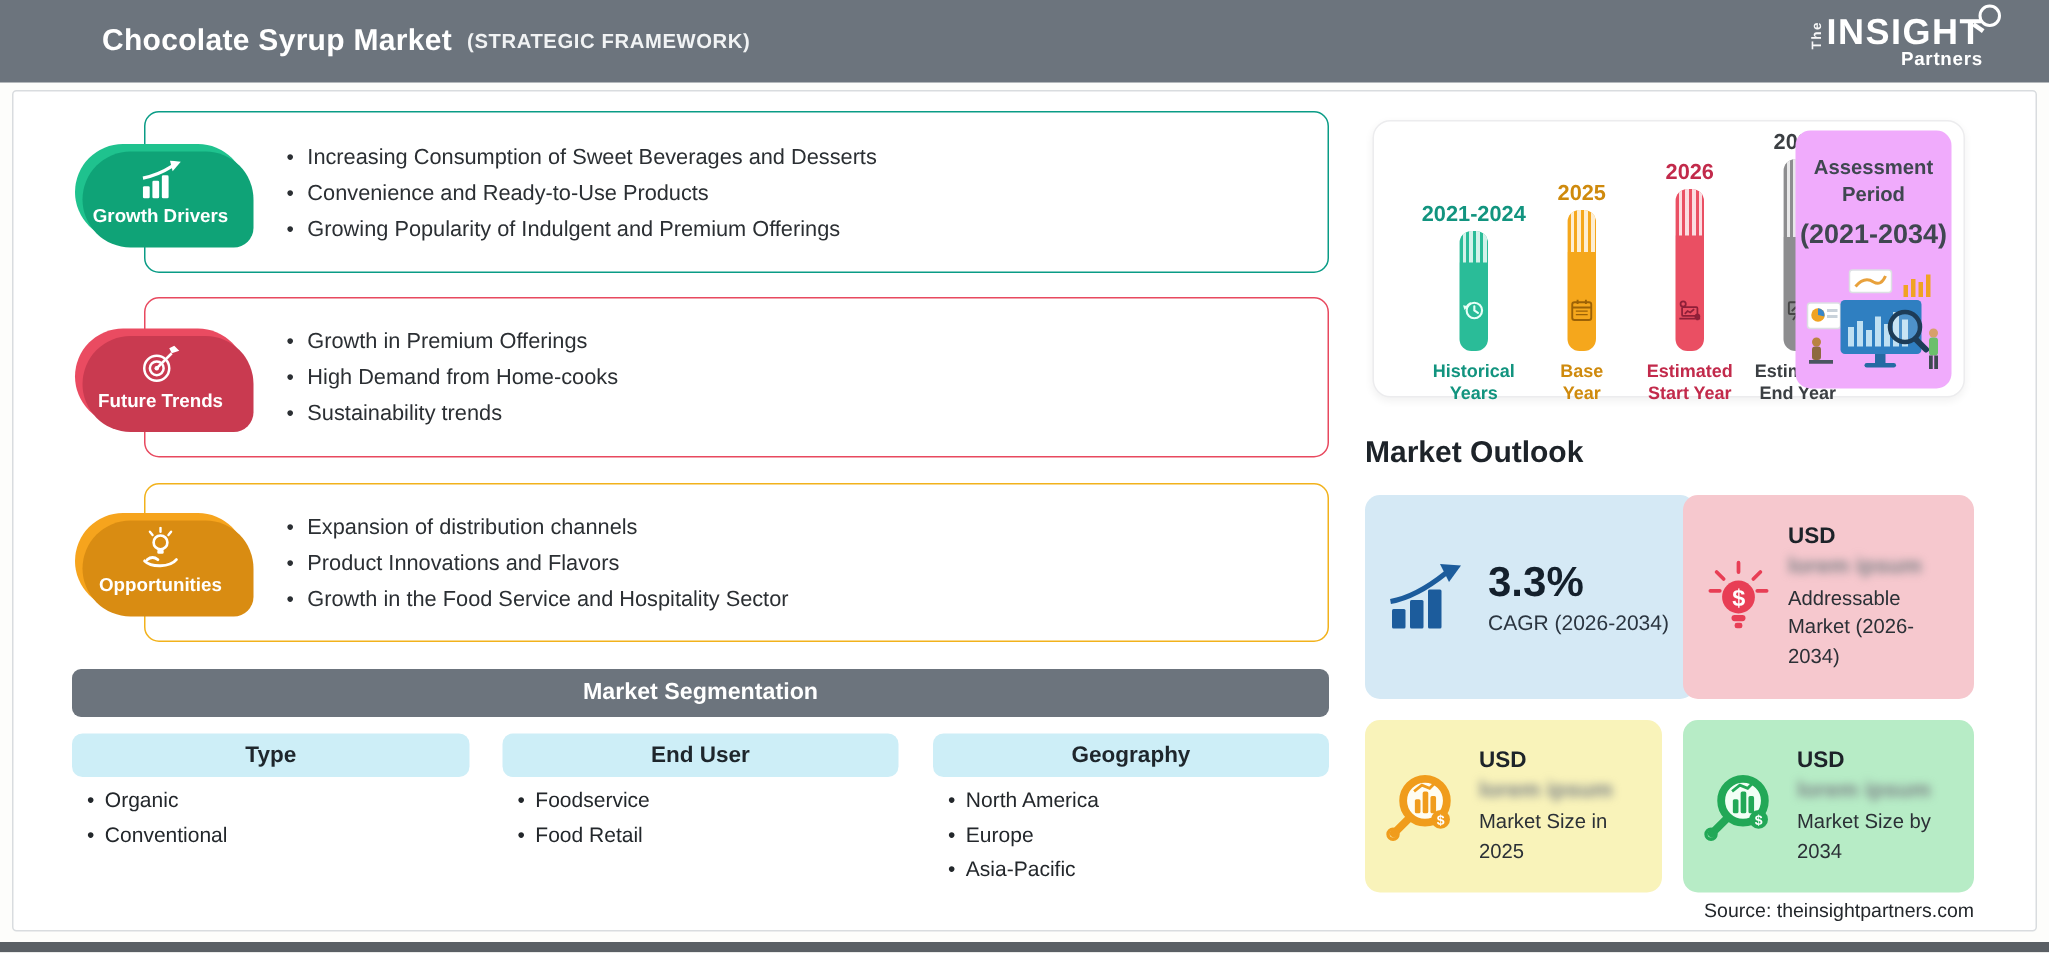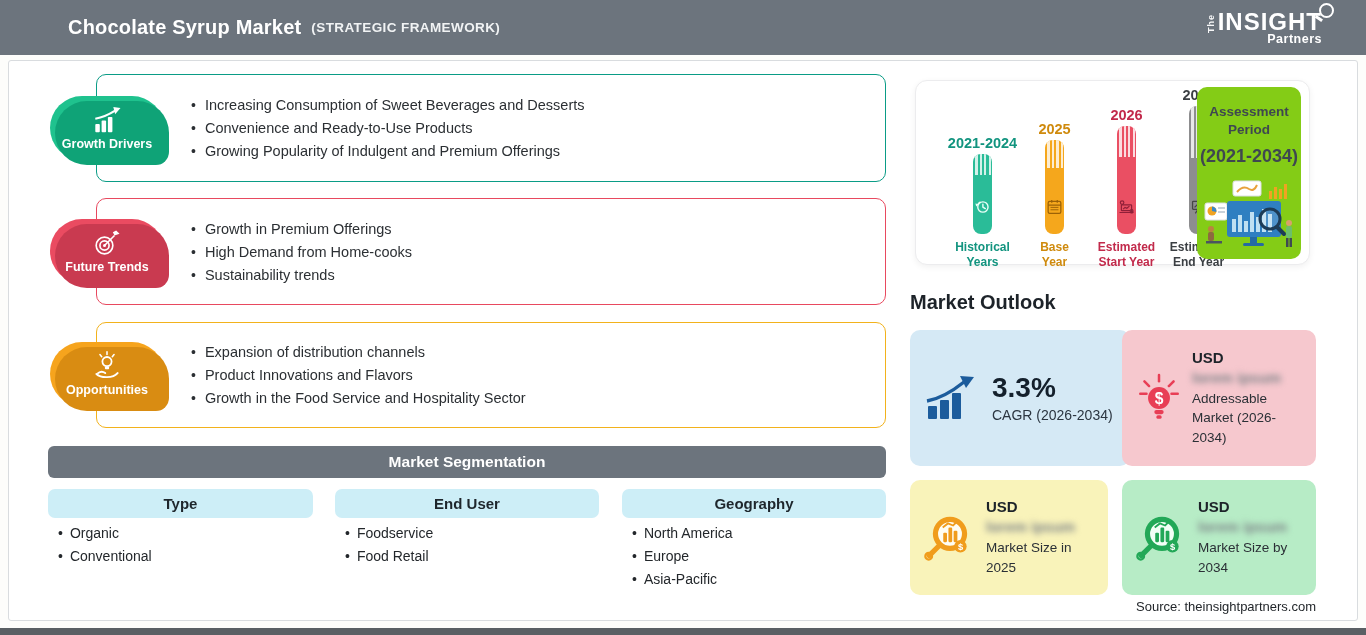--- a/index.html
+++ b/index.html
@@ -62,21 +62,21 @@
   .tcol { display:flex; flex-direction:column; align-items:center; width:63px;padding-left:44px; }
   .tcol-top { display:flex; flex-direction:column; justify-content:flex-end; align-items:center; height:147px; width:100%; }
   .tyear { font-size:14.5px; font-weight:bold; margin-bottom:3px; white-space:nowrap; }
   .tbar { width:100%; border-radius:8px; position:relative; display:flex; align-items:flex-end; justify-content:center; overflow:hidden; }
   .tstripe { position:absolute; left:0; top:0; width:100%;
              background:repeating-linear-gradient(90deg, transparent 0 2px, rgba(255,255,255,.8) 2px 4.5px); }
   .tbar svg { margin-bottom:14px; }
   .tlabel { font-size:12px; font-weight:bold; text-align:center; line-height:1.25; margin-top:6px; }
   .c-teal { color:#12947f; } .c-orange { color:#cf8a0d; } .c-red { color:#c22a4b; } .c-dark { color:#3b3f43; }
   .bar-teal { background:#2abc98; } .bar-orange { background:#f5a71c; } .bar-red { background:#ea4f63; } .bar-gray { background:#8d8d8f; }
-  .assessment { position:absolute; right:8px; top:6px; width:104px; height:172px; background:#84cc16;
+  .assessment { position:absolute; right:8px; top:6px; width:104px; height:172px; background:#f0abfc;
                 border-radius:10px; display:flex; flex-direction:column; align-items:center; padding-top:16px; }
   .assess-line { font-size:13.5px; font-weight:bold; color:#3f4750; line-height:1.3; }
   .assess-range { font-size:18px; font-weight:bold; color:#3f4750; margin-top:8px; }
   .assess-illustration { margin-top:auto; margin-bottom:4px; }
 
   
   .outlook-title { position:absolute; left:910px; top:291px; font-size:20px; font-weight:bold; color:#1d2329; }
   .card { position:absolute; border-radius:10px; display:flex; align-items:center; padding:12px 10px 12px 14px; gap:10px; }
   .card-blue  { left:910px;  top:330px; width:220px; height:136px; background:#d5e9f5; }
   .card-pink  { left:1122px; top:330px; width:194px; height:136px; background:#f6c8ce; align-items:center; }

